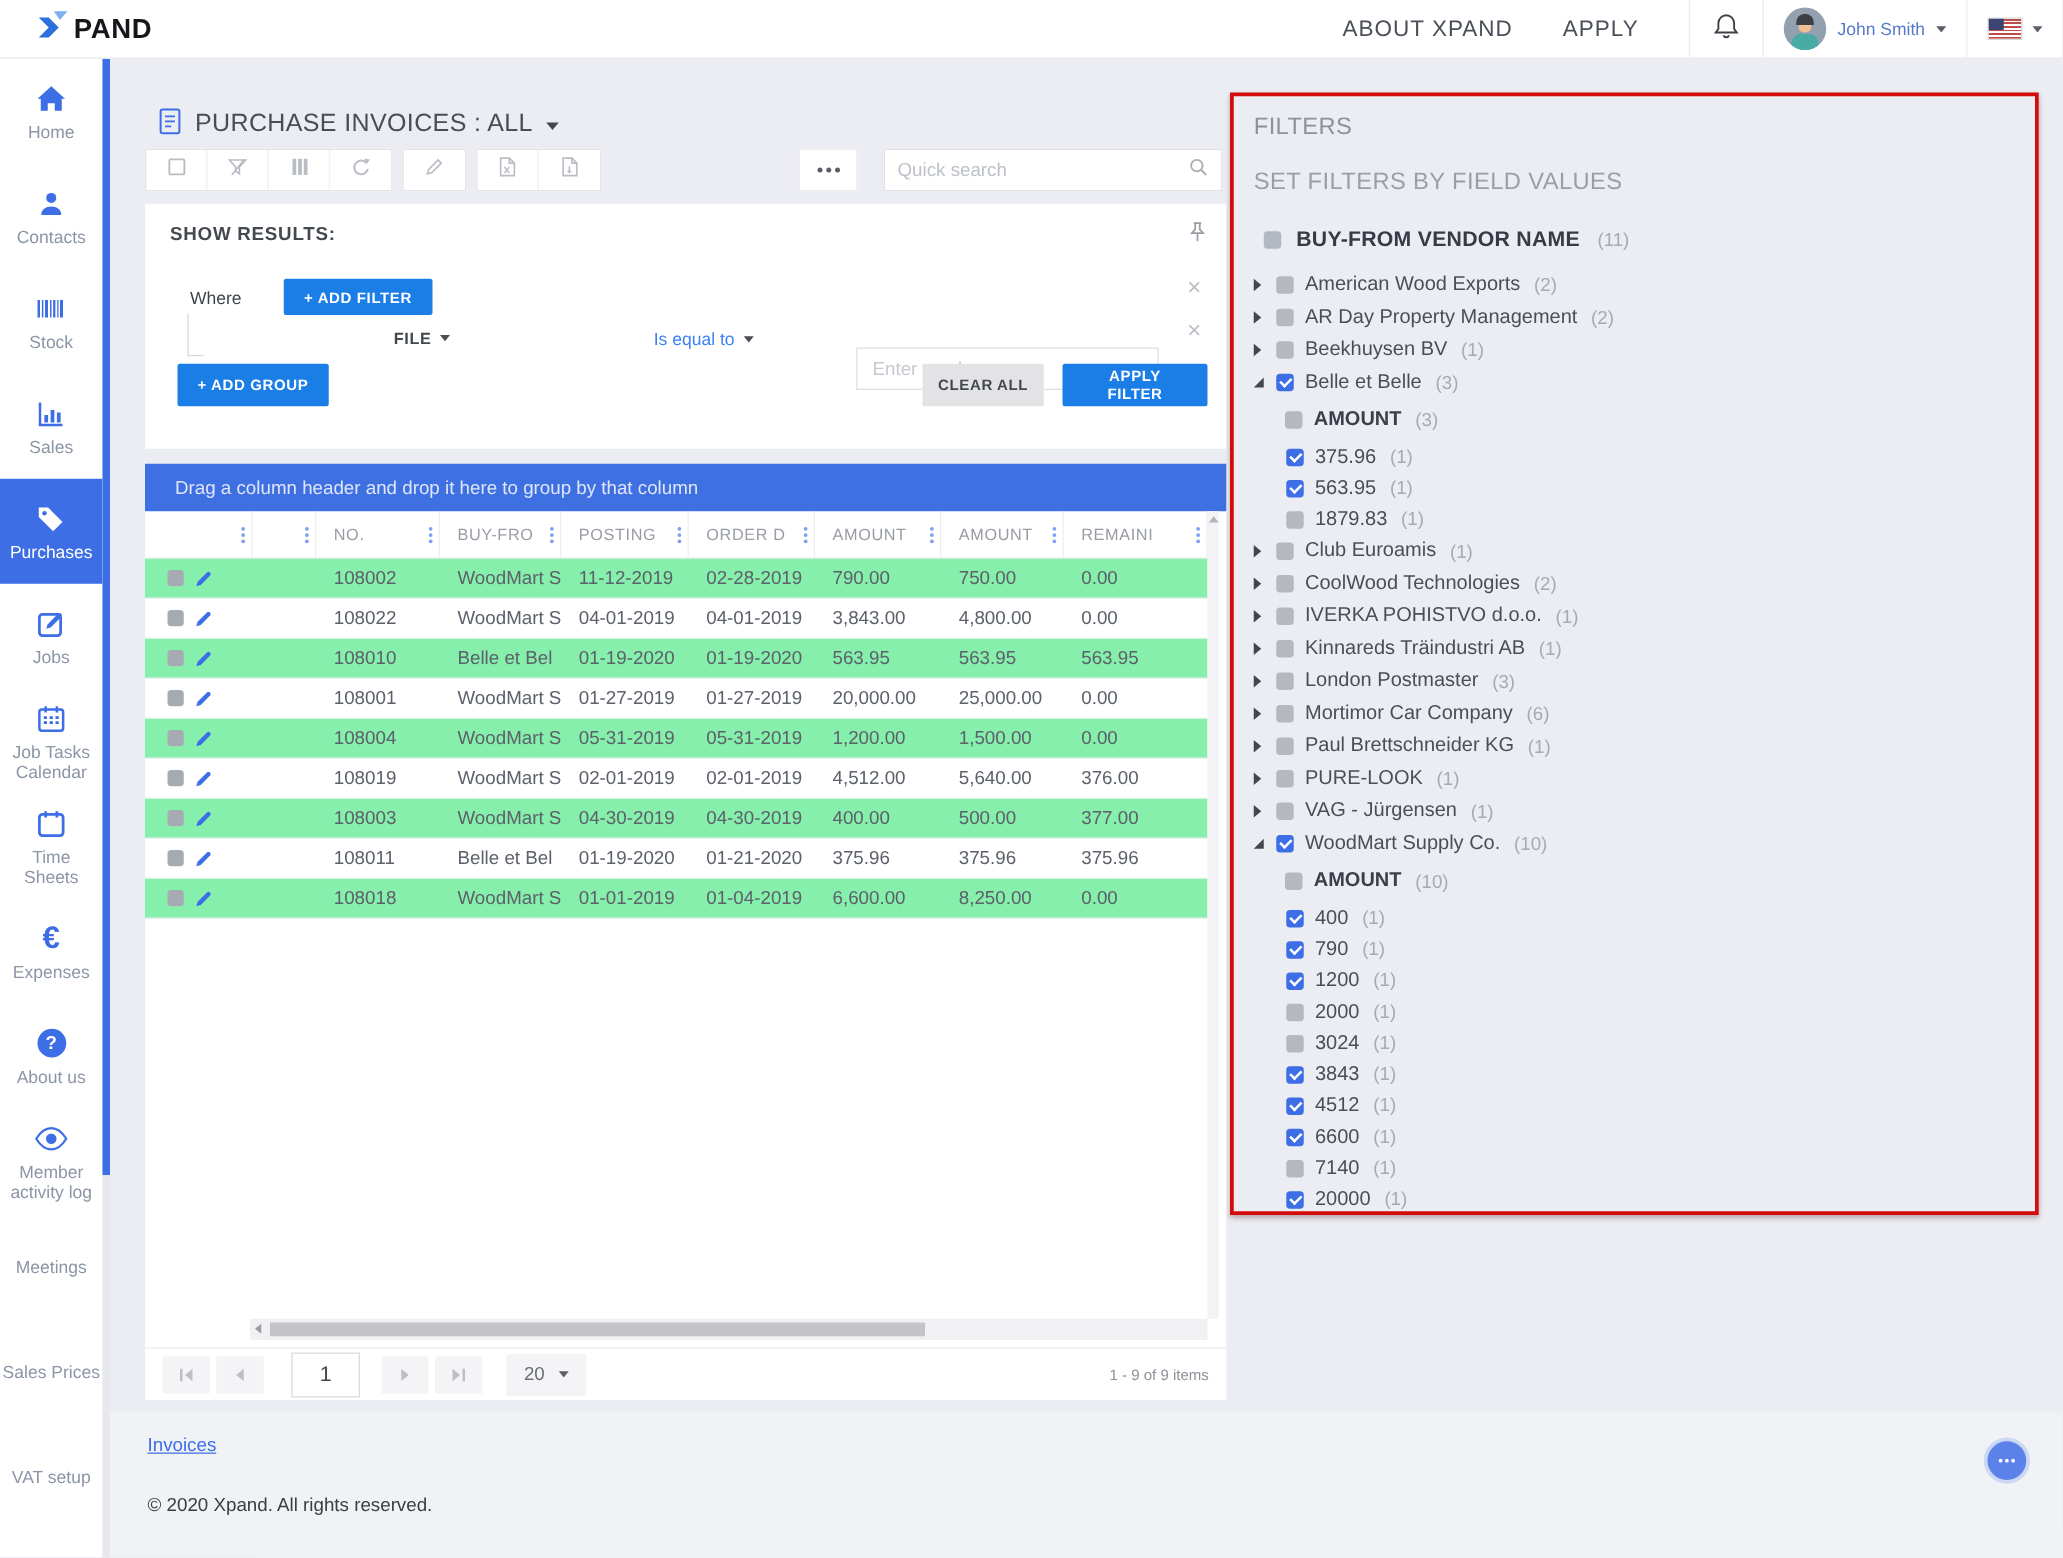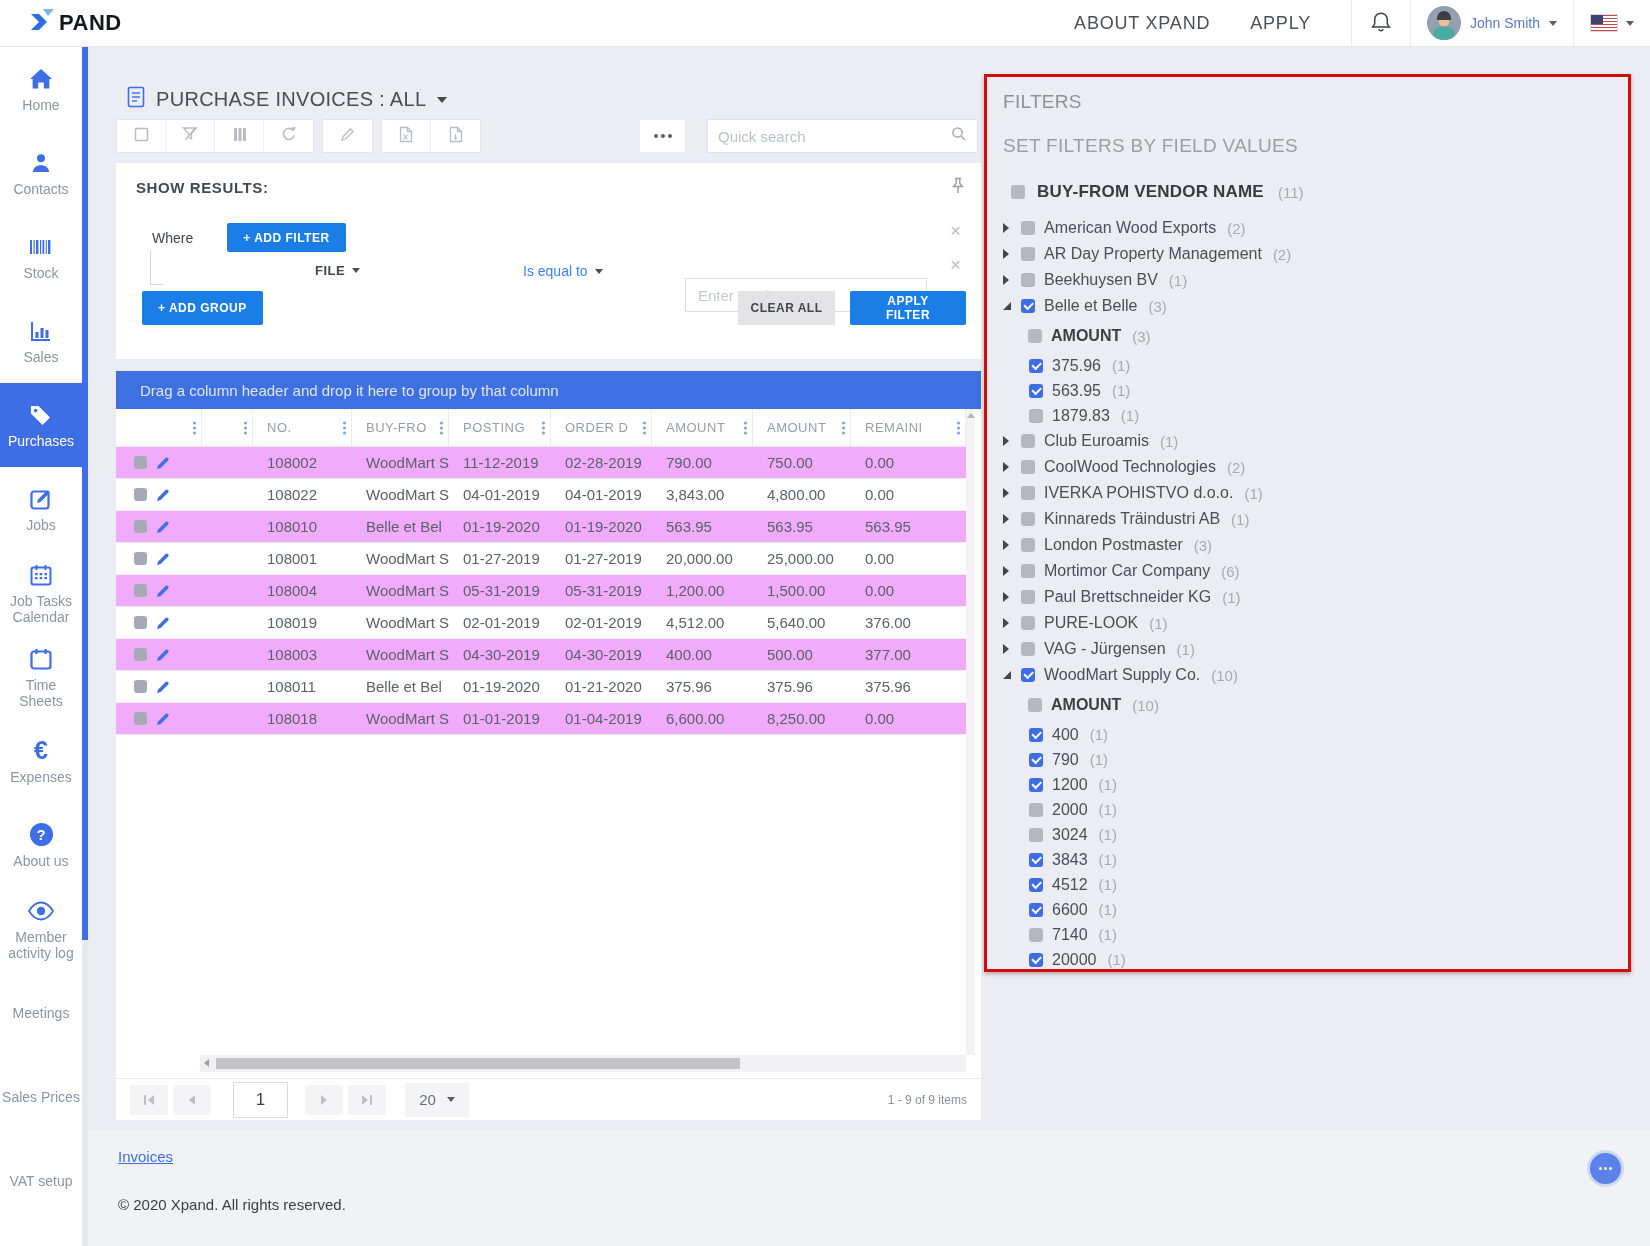--- a/index.html
+++ b/index.html
@@ -100,21 +100,21 @@
               align-items:center; padding-left:24px; }
   .g-header { display:grid; grid-template-columns:86px 51px 99px 97px 102px 101px 101px 98px 115px;
               height:38px; border-bottom:1px solid #e7e8ea; width:850px; }
   .g-hcell { position:relative; display:flex; align-items:center; padding-left:14px; font-size:13px;
              color:#989ca4; letter-spacing:.5px; border-right:1px solid #ededef; overflow:hidden;
              white-space:nowrap; cursor:pointer; }
   .hdots { position:absolute; right:5px; top:50%; transform:translateY(-50%); cursor:pointer; }
   .hdots i { display:block; width:3px; height:3px; border-radius:50%; background:#7ba0ec; margin:2px 0; }
   .g-row { display:grid; grid-template-columns:86px 51px 99px 97px 102px 101px 101px 98px 115px;
            height:32px; border-bottom:1px solid #f0f0f2; background:#fff; width:850px; cursor:pointer; }
-  .g-row.odd { background:#f0abfc; }
+  .g-row.odd { background:#86efac; }
   .g-cell { display:flex; align-items:center; padding-left:14px; font-size:15px; color:#5c616a;
             overflow:hidden; white-space:nowrap; }
   .g-cell.tools { gap:9px; padding-left:18px; }
   .g-check { width:13px; height:13px; border-radius:3px; background:#a6aab3; cursor:pointer; flex:none; }
   .g-pencil { display:flex; cursor:pointer; }
   .v-scroll { position:absolute; left:850px; top:38px; width:9px; height:646px; background:#f3f3f5; }
   .v-scroll .up { margin:4px auto 0; width:0; height:0; border-left:4px solid transparent;
                   border-right:4px solid transparent; border-bottom:5px solid #b2b5bc; }
   .h-scroll { position:absolute; left:84px; top:684px; width:766px; height:17px; background:#f1f1f3; }
   .h-arrow { position:absolute; left:4px; top:4px; width:0; height:0; border-top:4.5px solid transparent;

